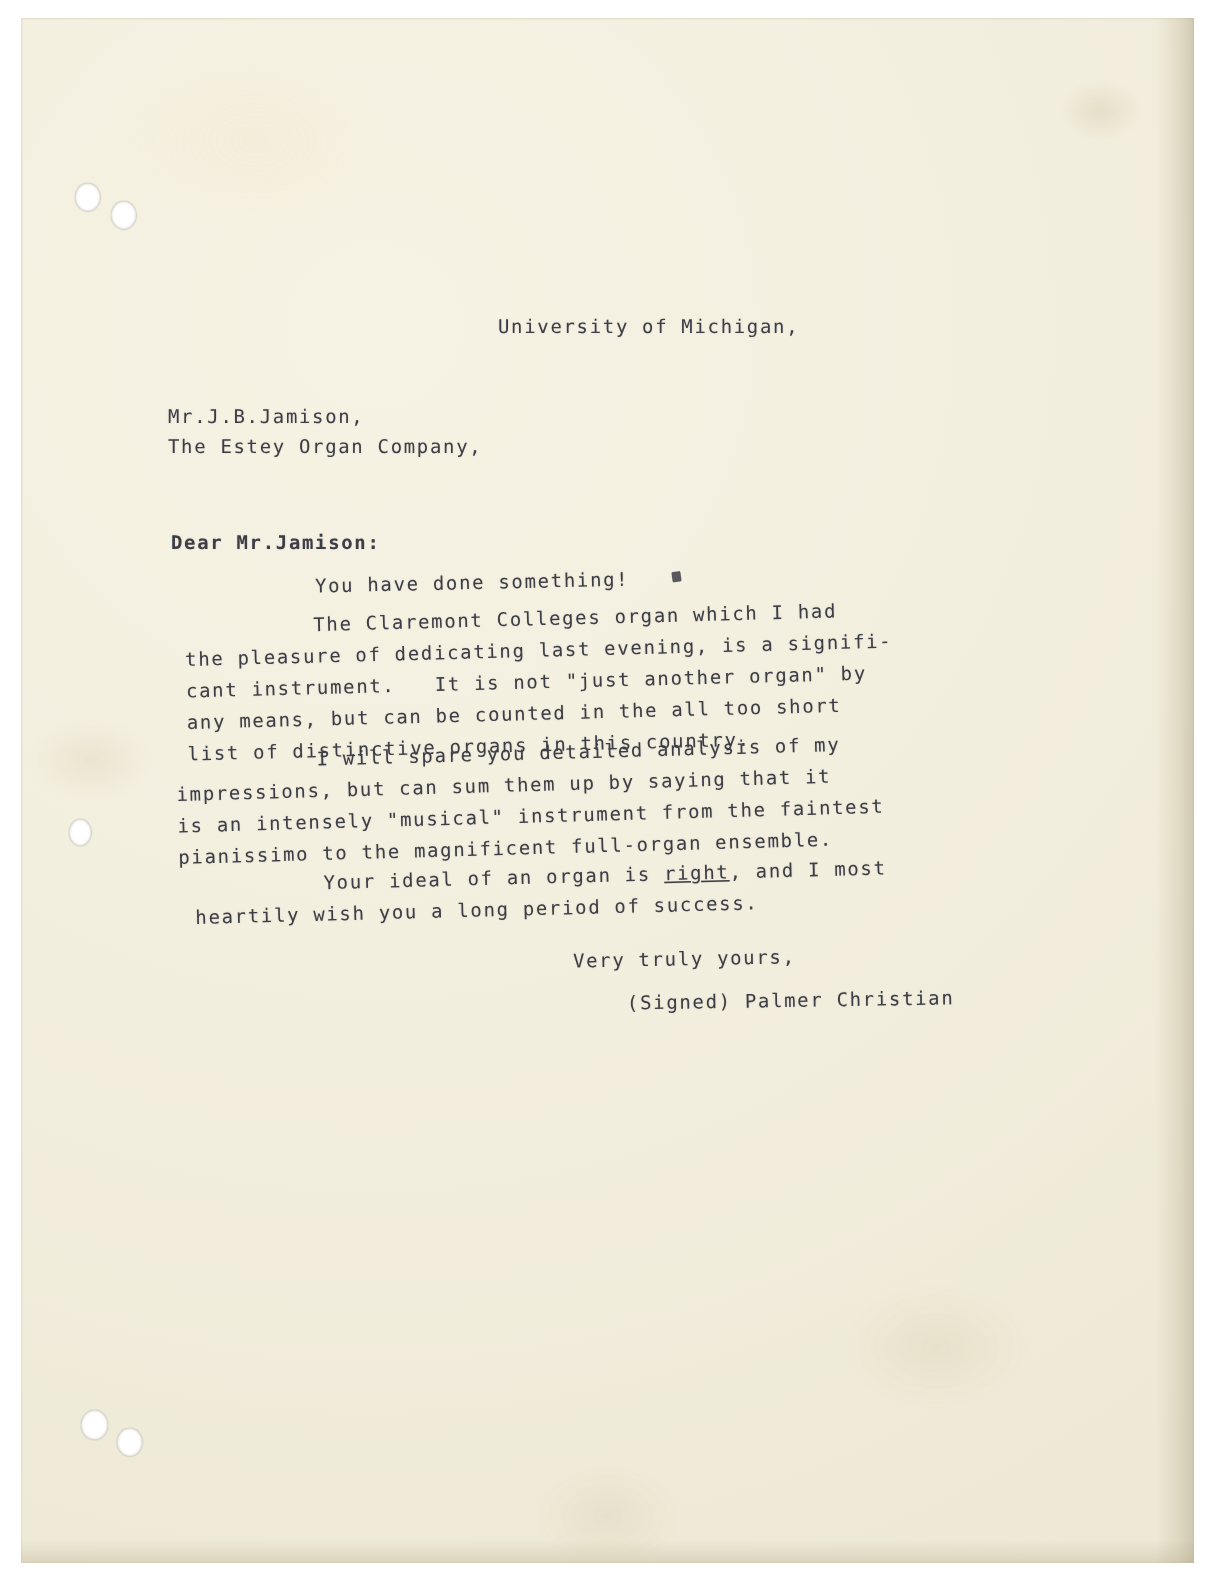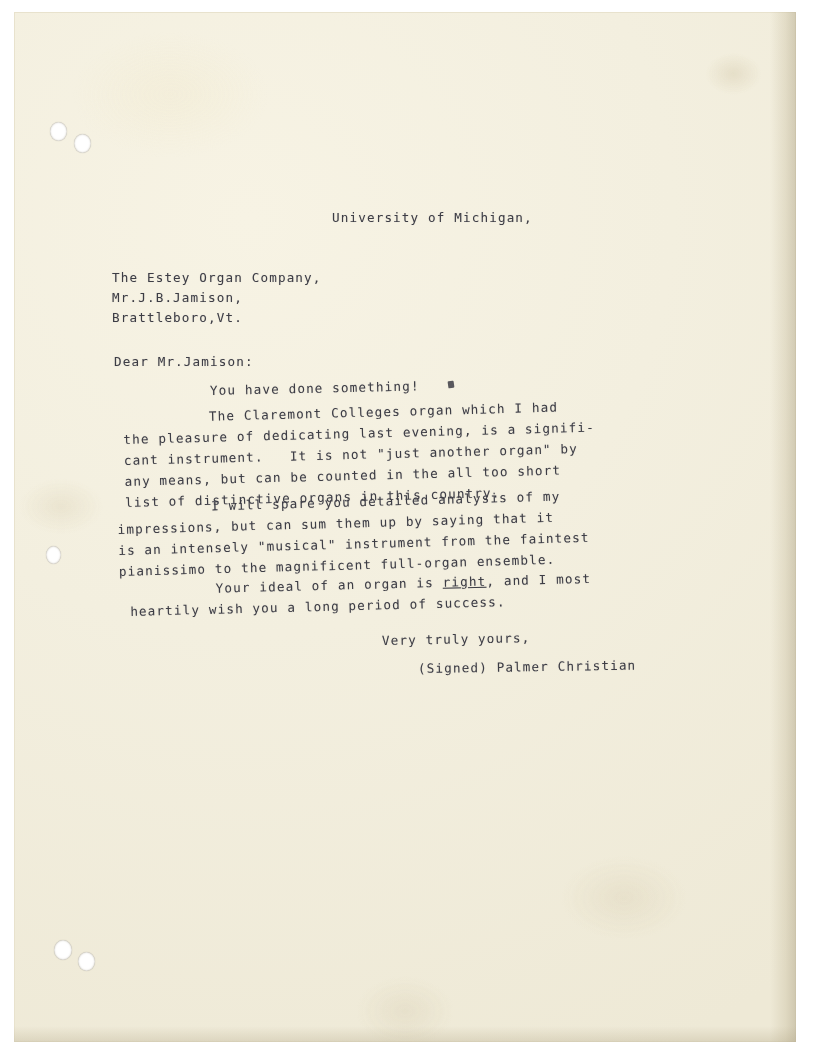--- a/index.html
+++ b/index.html
@@ -93,21 +93,21 @@
 
   
   #heading { left: 318px; top: 196px; }
   #heading .tx { position: static; display: block; line-height: 20px; }
 
   
   #addressee { left: 98px; top: 256px; }
   #addressee .tx { position: static; display: block; line-height: 20px; }
 
   
-  #salutation { left: 100px; top: 342px; }
+  #salutation { left: 100px; top: 342px; font-weight: bold; }
   #salutation .tx { position: static; display: block; }
 
   
   .para {
     position: absolute;
     transform-origin: left center;
   }
   .para .tx { position: static; display: block; line-height: 21px; }
 
   #p1 { left: 196px; top: 368px; transform: rotate(-1.25deg); }
@@ -146,23 +146,22 @@
     <div class="hole h4"></div>
     <div class="hole h5"></div>
 
     <div id="typed">
 
       <div class="blk" id="heading">
         <span class="tx">University of Michigan,</span>
       </div>
 
       <div class="blk" id="addressee">
+        <span class="tx">Mr.J.B.Jamison,</span>
         <span class="tx">The Estey Organ Company,</span>
-        <span class="tx">Mr.J.B.Jamison,</span>
-        <span class="tx">Brattleboro,Vt.</span>
       </div>
 
       <div class="blk" id="salutation">
         <span class="tx">Dear Mr.Jamison:</span>
       </div>
 
       <div class="para" id="p1">
         <span class="tx">You have done something!</span>
       </div>
       <div class="strike-dot"></div>

